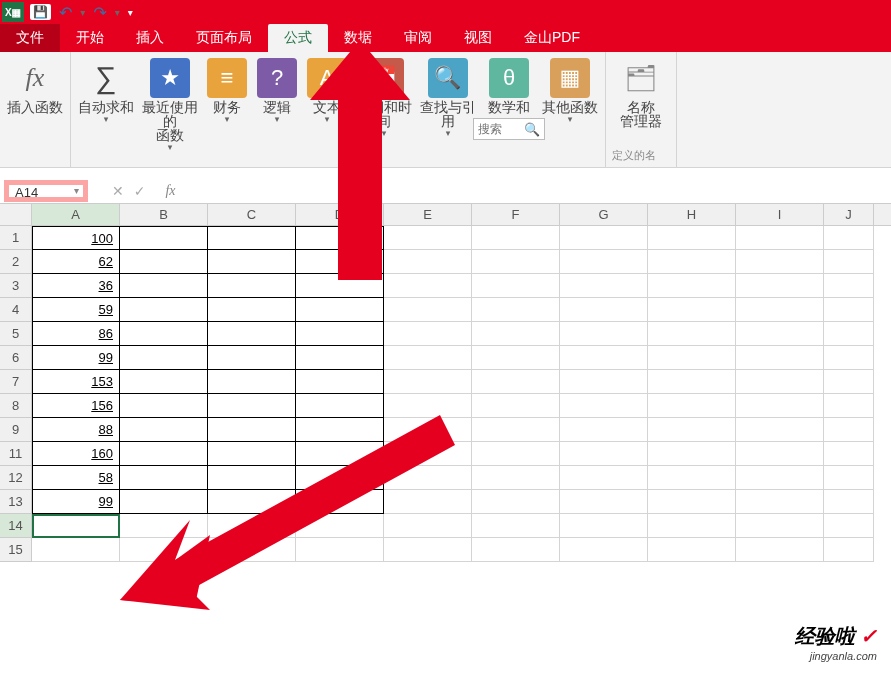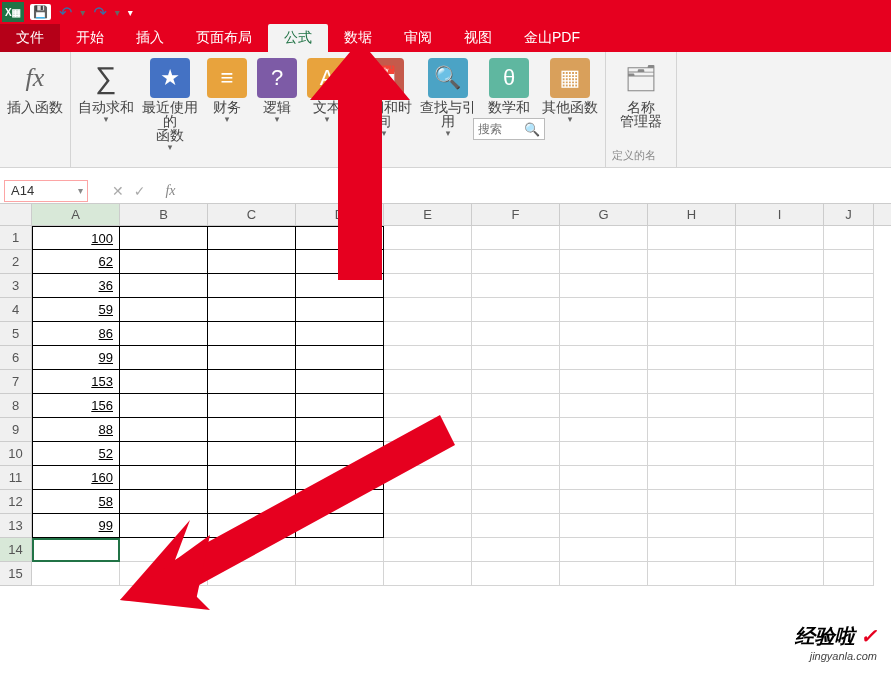--- a/index.html
+++ b/index.html
@@ -41,21 +41,21 @@
 .search-box { display:flex; align-items:center; border:1px solid #bbb; background:#fff; height:22px; margin-top:4px; padding:0 4px; gap:4px;}
 .search-box input { border:none; outline:none; width:42px; font-size:12px;}
 .search-box .mag { font-size:13px; color:#666;}
 .group-label { font-size:11px; color:#888; text-align:left; margin-top:auto; padding:2px 0; width:100%;}
 .side-links { display:flex; flex-direction:column; gap:4px; padding:6px 4px; font-size:12px; color:#444;}
 .side-links div { display:flex; align-items:center; gap:4px; cursor:pointer;}
 .side-links .ic { width:16px; height:14px; background:#ccc; border-radius:2px;}
 
 
 .formula-bar { height: 26px; border-bottom: 1px solid #ccc; display: flex; align-items: center; background:#fff; margin-top:10px;}
-.name-box { width: 84px; height: 22px; border: 1px solid #fca5a5; margin-left: 4px; display: flex; align-items: center; padding: 0 6px; font-size: 13px; color:#333; background:#fff; position:relative;}
+.name-box { width: 84px; height: 22px; border: 5px solid #fca5a5; margin-left: 4px; display: flex; padding: 0 6px; font-size: 13px; color:#333; background:#fff; position:relative;}
 .name-box .dd { position:absolute; right:4px; font-size:10px; color:#888;}
 .fb-btns { display:flex; align-items:center; gap:10px; margin-left:24px; color:#aaa; font-size:14px;}
 .fb-fx { font-style:italic; font-family:Georgia,serif; color:#888; margin-left:10px;}
 
 
 .grid-area { position: relative; background:#fff;}
 .col-headers { display:flex; height:22px; background:#f0f0f0; border-bottom:1px solid #ccc;}
 .corner { width:32px; border-right:1px solid #ccc; background:#f0f0f0;}
 .col-h { border-right:1px solid #ccc; text-align:center; font-size:13px; color:#555; line-height:22px; background:#f0f0f0; cursor:pointer;}
 .col-h.sel { background:#d8e8d8;}
@@ -338,33 +338,20 @@
         <div class="cell bordered" style="width: 88px;"></div>
         <div class="cell bordered" style="width: 88px;"></div>
         <div class="cell" style="width: 88px;"></div>
         <div class="cell" style="width: 88px;"></div>
         <div class="cell" style="width: 88px;"></div>
         <div class="cell" style="width: 88px;"></div>
         <div class="cell" style="width: 88px;"></div>
         <div class="cell" style="width: 50px;"></div>
       </div>
       <div class="row">
-        <div class="row-h">10</div>
-        <div class="cell bordered" style="width: 88px;">52</div>
-        <div class="cell bordered" style="width: 88px;"></div>
-        <div class="cell bordered" style="width: 88px;"></div>
-        <div class="cell bordered" style="width: 88px;"></div>
-        <div class="cell" style="width: 88px;"></div>
-        <div class="cell" style="width: 88px;"></div>
-        <div class="cell" style="width: 88px;"></div>
-        <div class="cell" style="width: 88px;"></div>
-        <div class="cell" style="width: 88px;"></div>
-        <div class="cell" style="width: 50px;"></div>
-      </div>
-      <div class="row">
         <div class="row-h">11</div>
         <div class="cell bordered" style="width: 88px;">160</div>
         <div class="cell bordered" style="width: 88px;"></div>
         <div class="cell bordered" style="width: 88px;"></div>
         <div class="cell bordered" style="width: 88px;"></div>
         <div class="cell" style="width: 88px;"></div>
         <div class="cell" style="width: 88px;"></div>
         <div class="cell" style="width: 88px;"></div>
         <div class="cell" style="width: 88px;"></div>
         <div class="cell" style="width: 88px;"></div>

